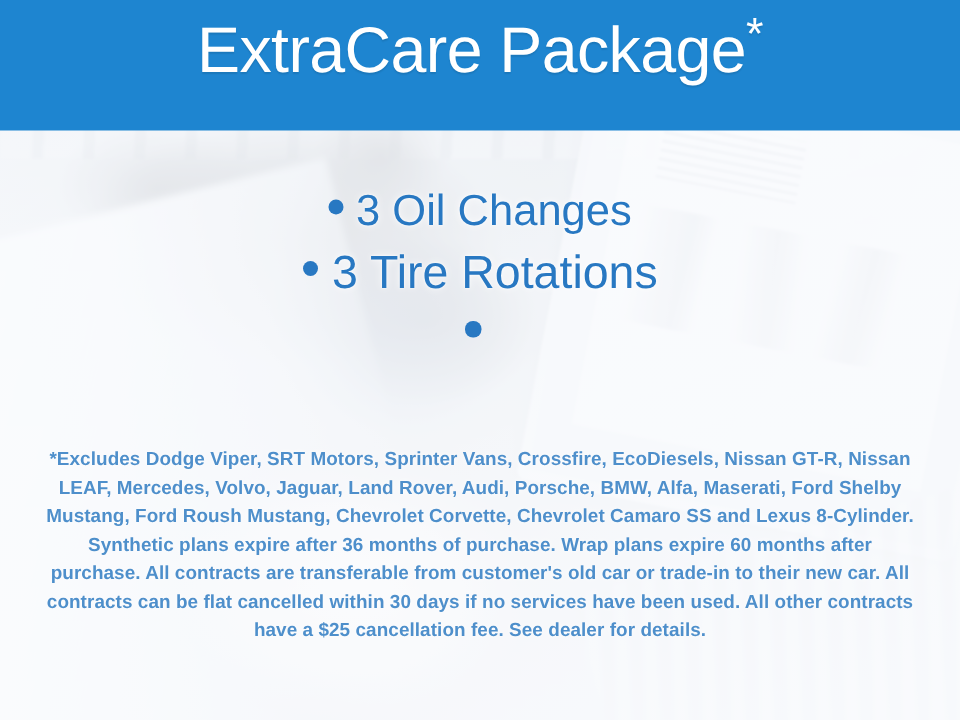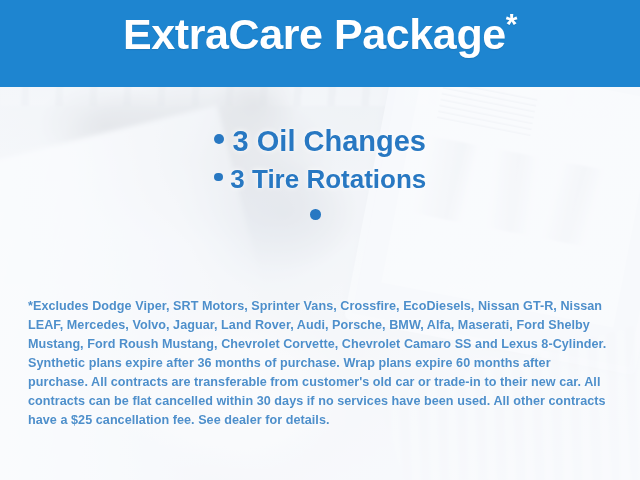--- a/index.html
+++ b/index.html
@@ -178,21 +178,21 @@
     height: 87px;
     background: #1e85d0;
     z-index: 6;
     display: flex;
     align-items: center;
     justify-content: center;
   }
   .header-title {
     color: #ffffff;
     font-size: 43px;
-    font-weight: 700;
+    font-weight: 400;
     letter-spacing: -0.4px;
     line-height: 1;
     white-space: nowrap;
     margin: 0 0 19px 0;
     text-shadow: 0 1px 1px rgba(0,0,0,.10);
   }
   .header-title .ast {
     font-size: 30px;
     vertical-align: super;
     line-height: 0;
@@ -213,44 +213,45 @@
     left: 0;
     top: 40px;
     width: 640px;
     list-style: none;
     margin: 0;
     padding: 0;
     text-align: center;
   }
   .benefit {
     color: #2878c2;
-    font-weight: 700;
+    font-weight: 400;
     line-height: 1.02;
     margin: 0 0 9px 0;
     white-space: nowrap;
     text-shadow: 0 0 6px rgba(255,255,255,.85), 0 0 2px rgba(255,255,255,.95);
   }
   .benefit .dot {
     display: inline-block;
     width: .34em;
     height: .34em;
     border-radius: 50%;
     background: #2878c2;
     vertical-align: .24em;
     margin-right: .30em;
   }
   .benefit.b1 { font-size: 29px; }
-  .benefit.b2 { font-size: 26px; }
+  .benefit.b2 { font-size: 31px; }
   .benefit.b3 { font-size: 31px; margin-bottom: 0; }
 
   .disclaimer {
     position: absolute;
     left: 28px;
     top: 197px;
     width: 584px;
+    text-align: center;
     color: #4e8fcb;
     font-size: 12.6px;
     font-weight: 700;
     line-height: 19px;
     letter-spacing: .05px;
     text-shadow: 0 0 5px rgba(255,255,255,.9), 0 0 1px rgba(255,255,255,.95);
   }
 </style>
 </head>
 <body>

